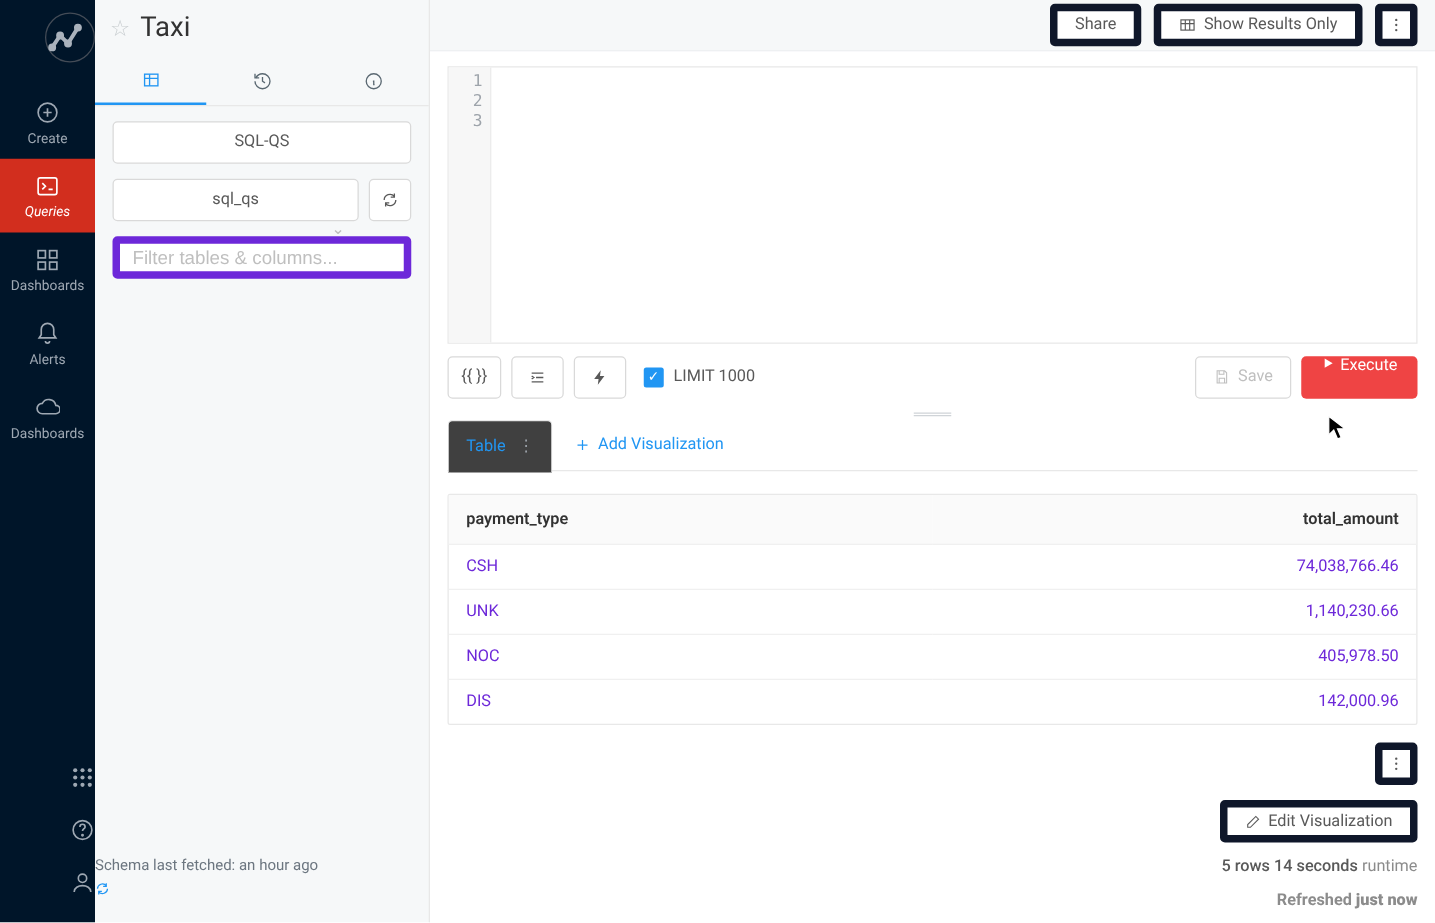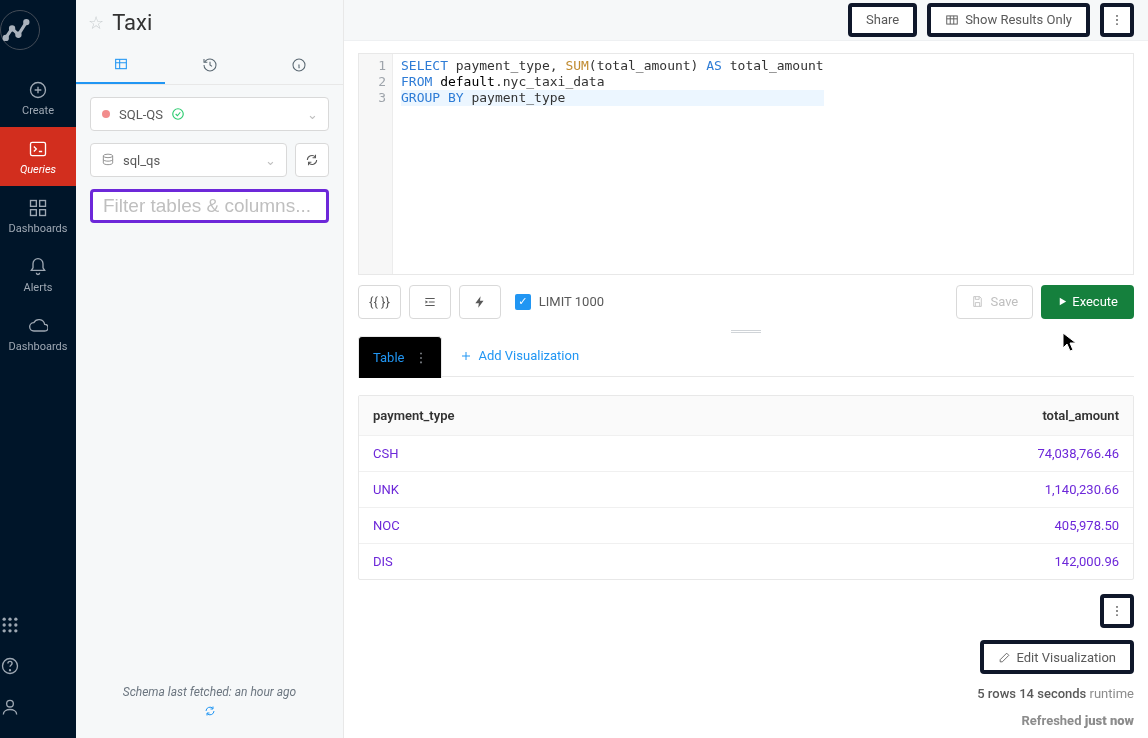--- a/index.html
+++ b/index.html
@@ -1,85 +1,85 @@
 <!DOCTYPE html>
 <html><head>
 <meta charset="utf-8">
 <style>
 * { box-sizing: border-box; margin: 0; padding: 0; }
 body { font-family: -apple-system, BlinkMacSystemFont, "Segoe UI", Roboto, sans-serif; font-size: 13px; color: #333; background: #fff; width: 1148px; height: 738px; overflow: hidden; }
 .app { display: flex; height: 738px; }
 
 
-.nav { width: 76px; background: #001529; color: #9ea8b3; display: flex; flex-direction: column; align-items: flex-start; padding-top: 10px; }
+.nav { width: 76px; background: #001529; color: #9ea8b3; display: flex; flex-direction: column; align-items: flex-end; padding-top: 10px; }
 .nav-logo { width: 40px; height: 40px; border: 1px solid #444c57; border-radius: 50%; display: flex; align-items: center; justify-content: center; margin-bottom: 18px; }
 .nav-item { width: 76px; display: flex; flex-direction: column; align-items: center; padding: 12px 0 10px; cursor: pointer; font-size: 11px; gap: 4px; }
 .nav-item.active { background: #d22e1e; color: #fff; font-style: italic; }
 .nav-item svg { width: 20px; height: 20px; }
 .nav-spacer { flex: 1; }
 .nav-bottom { display: flex; flex-direction: column; align-items: center; gap: 18px; padding-bottom: 18px; }
 .nav-bottom svg { width: 20px; height: 20px; }
 
 
 .schema-panel { width: 268px; background: #f6f8f9; border-right: 1px solid #e8e8e8; display: flex; flex-direction: column; }
 .title-row { display: flex; align-items: center; padding: 10px 16px 10px 12px; gap: 8px; }
 .title-row .star { color: #c8cdd0; font-size: 18px; }
 .title-text { font-size: 22px; font-weight: 400; color: #323232; }
 
 .panel-tabs { display: flex; border-bottom: 1px solid #e8e8e8; height: 40px; }
 .panel-tab { flex: 1; display: flex; align-items: center; justify-content: center; cursor: pointer; color: #5a6872; }
 .panel-tab.active { border-bottom: 2px solid #2196f3; color: #2196f3; }
 .panel-tab svg { width: 16px; height: 16px; }
 
 .panel-body { padding: 12px 14px; display: flex; flex-direction: column; gap: 12px; flex: 1; }
-.select-box { border: 1px solid #d9d9d9; border-radius: 4px; background: #fff; height: 34px; display: flex; align-items: center; padding: 0 10px; gap: 8px; color: #595959; font-size: 13px; }
+.select-box { border: 1px solid #d9d9d9; border-radius: 4px; background: #fff; height: 34px; display: flex; align-items: center; padding: 0 10px; gap: 8px; color: #595959; font-size: 13px; flex-direction: column; }
 .select-box .chev { margin-left: auto; color: #bfbfbf; }
 .db-row { display: flex; gap: 8px; }
 .db-row .select-box { flex: 1; }
 .refresh-btn { width: 34px; height: 34px; border: 1px solid #d9d9d9; border-radius: 4px; background: #fff; display: flex; align-items: center; justify-content: center; color: #595959; cursor: pointer; }
-.filter-input { border: 3px solid #6d28d9; border-radius: 4px; background: #fff; height: 34px; padding: 0 10px; color: #6d28d9; font-size: 19px; }
+.filter-input { border: 6px solid #6d28d9; border-radius: 4px; background: #fff; height: 34px; padding: 0 10px; color: #6d28d9; font-size: 15px; }
 .filter-input::placeholder { color: #bfbfbf; }
 .table-item { display: flex; align-items: center; gap: 8px; padding: 4px 2px; color: #595959; font-size: 13px; }
-.panel-footer { text-align: center; color: #6c7680; font-size: 12px; padding: 10px 0 18px; font-style: italic; }
+.panel-footer { text-align: left; color: #6c7680; font-size: 12px; padding: 10px 0 18px; }
 .panel-footer-refresh { color: #2196f3; margin-top: 6px; }
 
 .status-dot { width: 10px; height: 10px; display: inline-block; }
 
 
 .main { flex: 1; display: flex; flex-direction: column; }
 .header { height: 52px; display: flex; align-items: center; justify-content: flex-end; padding: 0 14px; gap: 10px; background: #f6f8f9; border-bottom: 1px solid #eef0f2; }
 .header-spacer { flex: 1; }
-.hbtn { height: 34px; border: 4px solid #0f172a; border-radius: 4px; background: #fff; padding: 0 14px; display: flex; align-items: center; gap: 6px; color: #595959; cursor: pointer; font-size: 13px; }
+.hbtn { height: 34px; border: 6px solid #0f172a; border-radius: 4px; background: #fff; padding: 0 14px; display: flex; align-items: center; gap: 6px; color: #595959; cursor: pointer; font-size: 13px; }
 .hbtn.icon-only { width: 34px; padding: 0; justify-content: center; }
 
 .editor-wrap { padding: 12px 14px 0 14px; }
 .editor { border: 1px solid #e8e8e8; height: 222px; background: #fff; font-family: Menlo, Consolas, monospace; font-size: 13px; display: flex; }
 .gutter { width: 34px; background: #f7f7f7; border-right: 1px solid #ececec; text-align: right; padding: 4px 6px 0 0; color: #9ea4ab; line-height: 16px; }
 .gutter div { height: 16px; }
 .code { padding: 4px 8px 0 8px; line-height: 16px; }
 .code-line { height: 16px; white-space: pre; }
 .code-line.hl { background: #ecf6ff; }
 .kw { color: #2e7cd6; }
 .fn { color: #c08b30; }
 .obj { color: #000; }
 
 .toolbar { display: flex; align-items: center; padding: 10px 14px; gap: 8px; }
 .tbtn { height: 34px; min-width: 42px; border: 1px solid #d9d9d9; border-radius: 4px; background: #fff; display: flex; align-items: center; justify-content: center; color: #595959; cursor: pointer; padding: 0 10px; font-size: 13px; }
 .limit-check { display: flex; align-items: center; gap: 8px; color: #595959; margin-left: 6px; }
 .checkbox { width: 16px; height: 16px; background: #2196f3; border-radius: 2px; display: flex; align-items: center; justify-content: center; color: #fff; font-size: 11px; }
 .tool-spacer { flex: 1; }
 .save-btn { height: 34px; border: 1px solid #d9d9d9; background: #fff; color: #bfbfbf; border-radius: 4px; padding: 0 14px; display: flex; align-items: center; gap: 6px; cursor: default; }
-.exec-btn { height: 34px; background: #15803d; color: #fff; border: none; border-radius: 4px; padding: 0 16px; display: flex; align-items: center; gap: 4px; cursor: pointer; font-size: 13px; }
+.exec-btn { height: 34px; background: #ef4444; color: #fff; border: none; border-radius: 4px; padding: 0 16px; display: flex; gap: 4px; cursor: pointer; font-size: 13px; }
 
 .drag-handle { height: 8px; display: flex; justify-content: center; align-items: center; }
 .drag-handle .bar { width: 30px; height: 3px; border-top: 1px solid #d0d4d8; border-bottom: 1px solid #d0d4d8; }
 
 .results { padding: 0 14px 0 14px; display: flex; flex-direction: column; flex: 1; }
 .rtabs { display: flex; align-items: center; height: 42px; border-bottom: 1px solid #e8e8e8; gap: 6px; }
-.rtab { height: 42px; border: 1px solid #e8e8e8; border-bottom: none; border-top-left-radius: 4px; border-top-right-radius: 4px; background: #000000; padding: 0 14px; display: flex; align-items: center; gap: 10px; color: #2196f3; position: relative; top: 1px; justify-content: center; }
+.rtab { height: 42px; border: 1px solid #e8e8e8; border-bottom: none; border-top-left-radius: 4px; border-top-right-radius: 4px; background: #404040; padding: 0 14px; display: flex; align-items: center; gap: 10px; color: #2196f3; position: relative; top: 1px; justify-content: center; }
 .rtab .dots { color: #9ea4ab; }
 .add-viz { color: #2196f3; padding: 0 12px; display: flex; align-items: center; gap: 6px; cursor: pointer; font-size: 13px; }
 
 .table-wrap { border: 1px solid #e8e8e8; margin-top: 18px; border-radius: 2px; }
 table { width: 100%; border-collapse: collapse; }
 th { text-align: left; background: #fafafa; font-weight: 600; padding: 12px 14px; font-size: 13px; color: #323232; }
 th.r, td.r { text-align: right; }
 td { padding: 10px 14px; border-top: 1px solid #f0f0f0; font-size: 13px; color: #6d28d9; }
 
 .bottom-bar { display: flex; align-items: flex-end; padding: 14px 14px 10px 14px; gap: 12px; color: #8c8c8c; font-size: 13px; flex-direction: column; }
@@ -255,25 +255,20 @@
           </svg>
       </div>
     </div>
 
     <div class="editor-wrap">
       <div class="editor">
         <div class="gutter">
           <div>1</div>
           <div>2</div>
           <div>3</div>
-        </div>
-        <div class="code">
-          <div class="code-line"><span class="kw">SELECT</span> payment_type, <span class="fn">SUM</span>(total_amount) <span class="kw">AS</span> total_amount</div>
-          <div class="code-line"><span class="kw">FROM</span> <span class="obj">default</span>.nyc_taxi_data</div>
-          <div class="code-line hl"><span class="kw">GROUP BY</span> payment_type</div>
         </div>
       </div>
     </div>
 
     <div class="toolbar">
       <div class="tbtn">
           <span>{{ }}</span>
         </div>
       <div class="tbtn">
         <svg width="14" height="14" viewBox="0 0 24 24" fill="none" stroke="currentColor" stroke-width="1.8">

